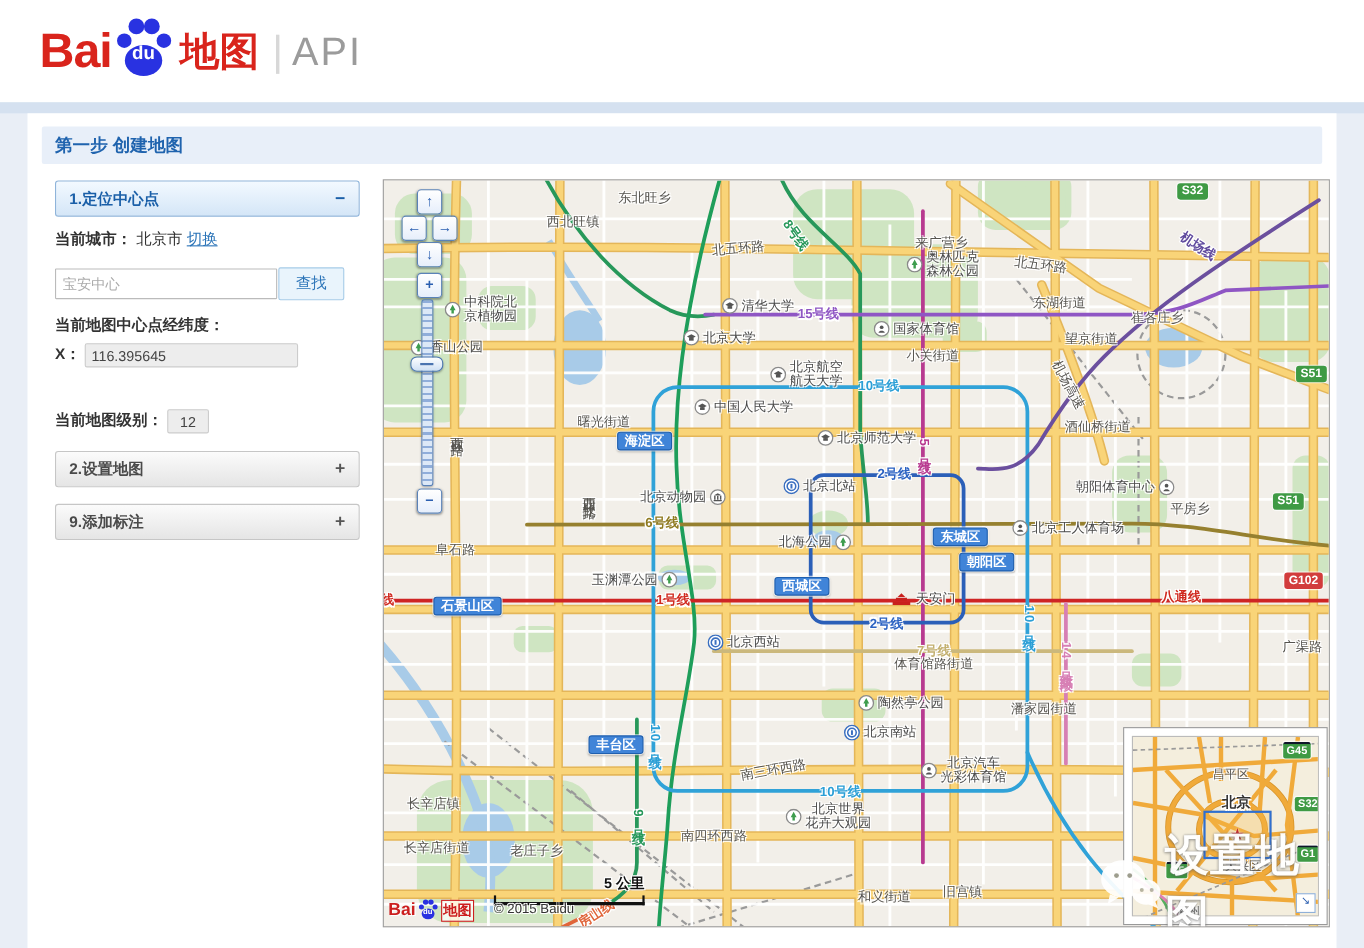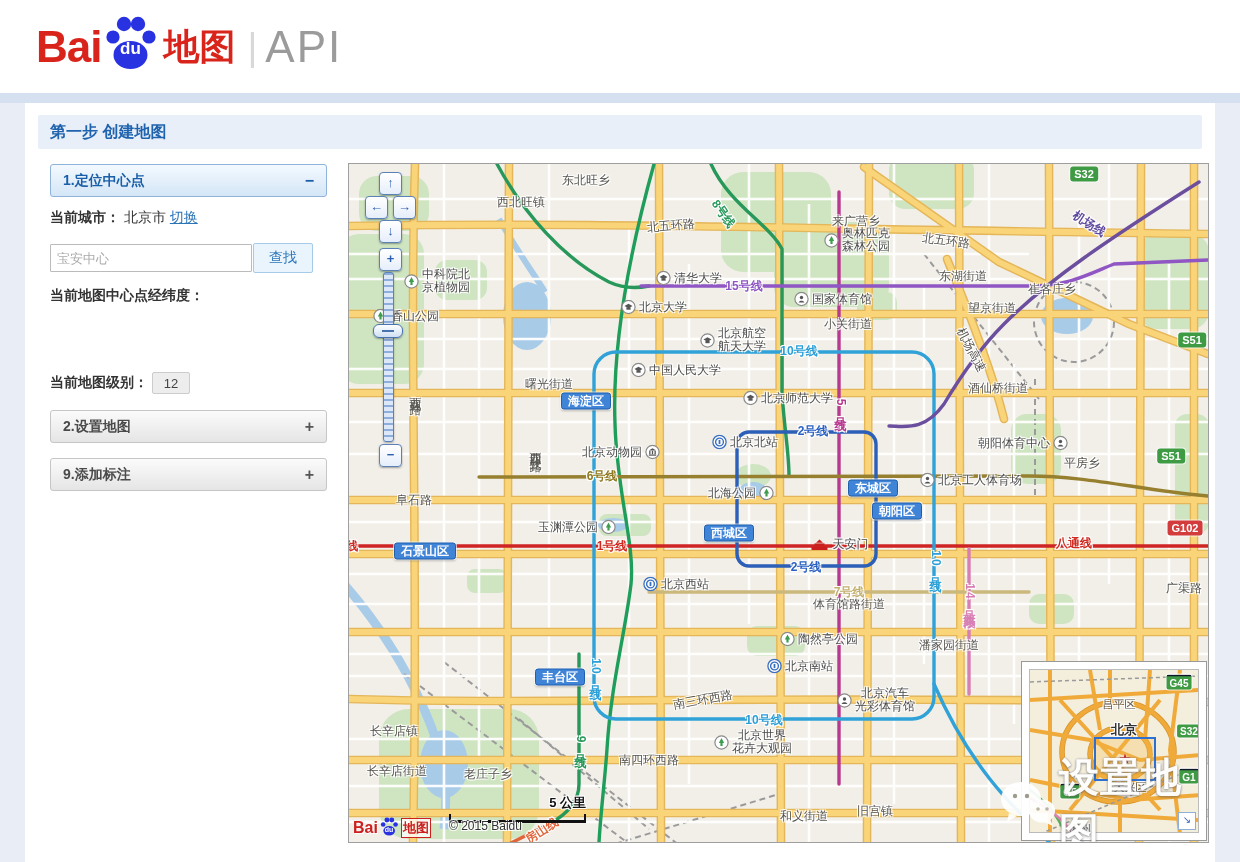--- a/index.html
+++ b/index.html
@@ -7,21 +7,21 @@
   .stage{position:relative;width:1240px;height:862px;overflow:hidden;background:#e9eef6;}
 
   
   .header{position:absolute;left:0;top:0;width:1240px;height:93px;background:#fff;}
   .band{position:absolute;left:0;top:93px;width:1240px;height:10px;background:#d5e1f0;}
   .logo{position:absolute;left:36px;top:14px;height:66px;display:flex;align-items:center;}
   .logo-bai{color:#d9241c;font-size:44px;font-weight:bold;letter-spacing:-1px;}
   .logo-paw{position:relative;width:58px;height:62px;margin:0 2px 6px 0;}
   .logo-ditu{color:#d9241c;font-size:36px;font-weight:bold;margin-left:2px;}
   .logo-div{color:#d8d8d8;font-size:38px;font-weight:200;margin:0 8px 0 12px;}
-  .logo-api{color:#9b9b9b;font-size:44px;letter-spacing:2px;}
+  .logo-api{color:#9b9b9b;font-size:36px;letter-spacing:2px;}
   .paw-du{position:absolute;left:50%;top:58%;transform:translate(-50%,-50%);color:#fff;font-weight:bold;font-size:17px;}
 
   
   .card{position:absolute;left:25px;top:103px;width:1190px;height:759px;background:#fff;}
   .step-strip{position:absolute;left:13px;top:12px;width:1164px;height:34px;background:#e8eff9;border-radius:2px;}
   .step-title{position:absolute;left:25px;top:19px;color:#1f63ae;font-size:16px;font-weight:bold;}
 
   
   .panel-h{position:absolute;width:277px;height:33px;box-sizing:border-box;border:1px solid #8fb4da;border-radius:3px;
            background:linear-gradient(#f3f9ff,#d4e6f7);display:flex;align-items:center;justify-content:space-between;padding:0 12px;}
@@ -135,20 +135,24 @@
       <span class="blab">当前城市：</span>
       <span>北京市</span>
       <a class="link">切换</a>
     </div>
 
     <input class="search-input" type="text" placeholder="宝安中心" style="">
     <button class="find-btn">查找</button>
 
     <div class="srow blab" style="left:25px;top:184px;">当前地图中心点经纬度：</div>
 
+    <div class="srow" style="left:25px;top:209px;">
+      <span class="blab">X：</span>
+      <input class="ro-input" style="width: 182px; vertical-align: middle;" readonly="" value="116.395645">
+    </div>
 
     <div class="srow" style="left:25px;top:269px;">
       <span class="blab">当前地图级别：</span>
       <input class="ro-input" style="width: 26px; text-align: center; vertical-align: middle;" readonly="" value="12">
     </div>
 
     <div class="panel-h gray" style="left:25px;top:307px;">
       <span class="pt">2.设置地图</span>
       <span class="pm">+</span>
     </div>

